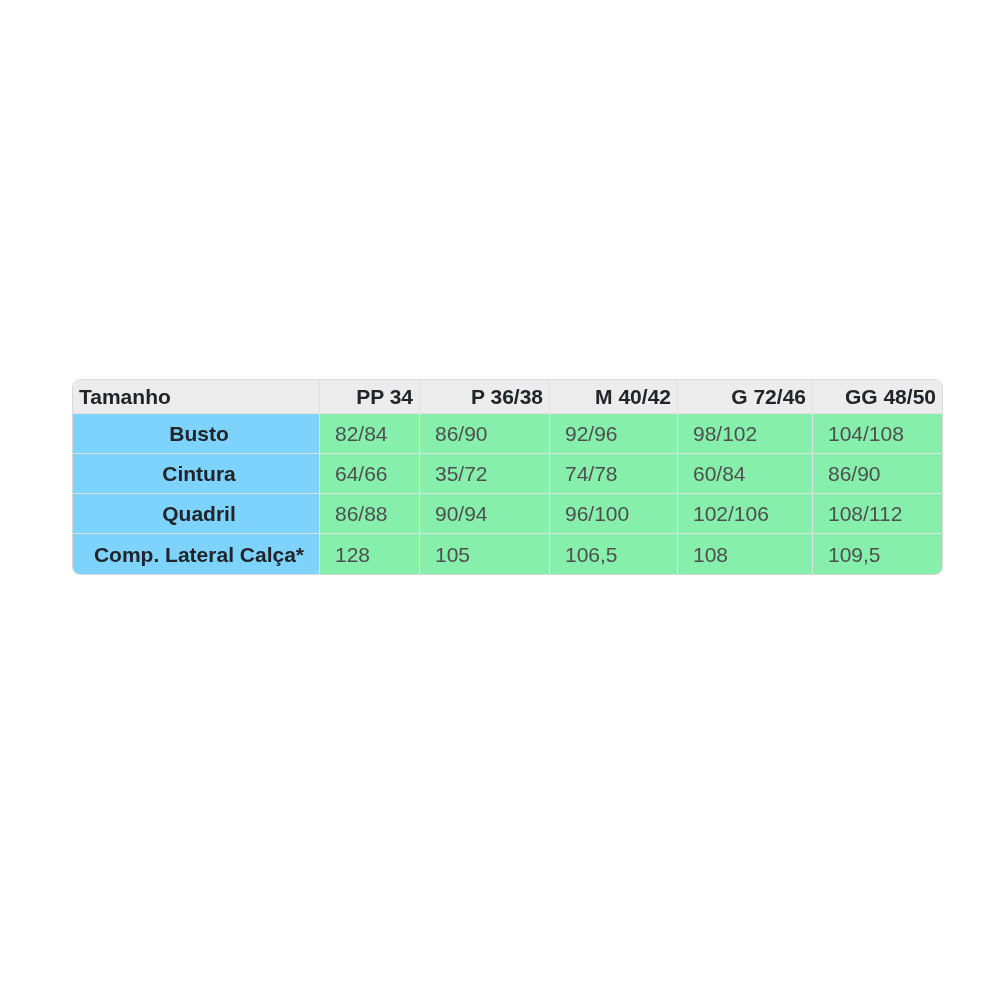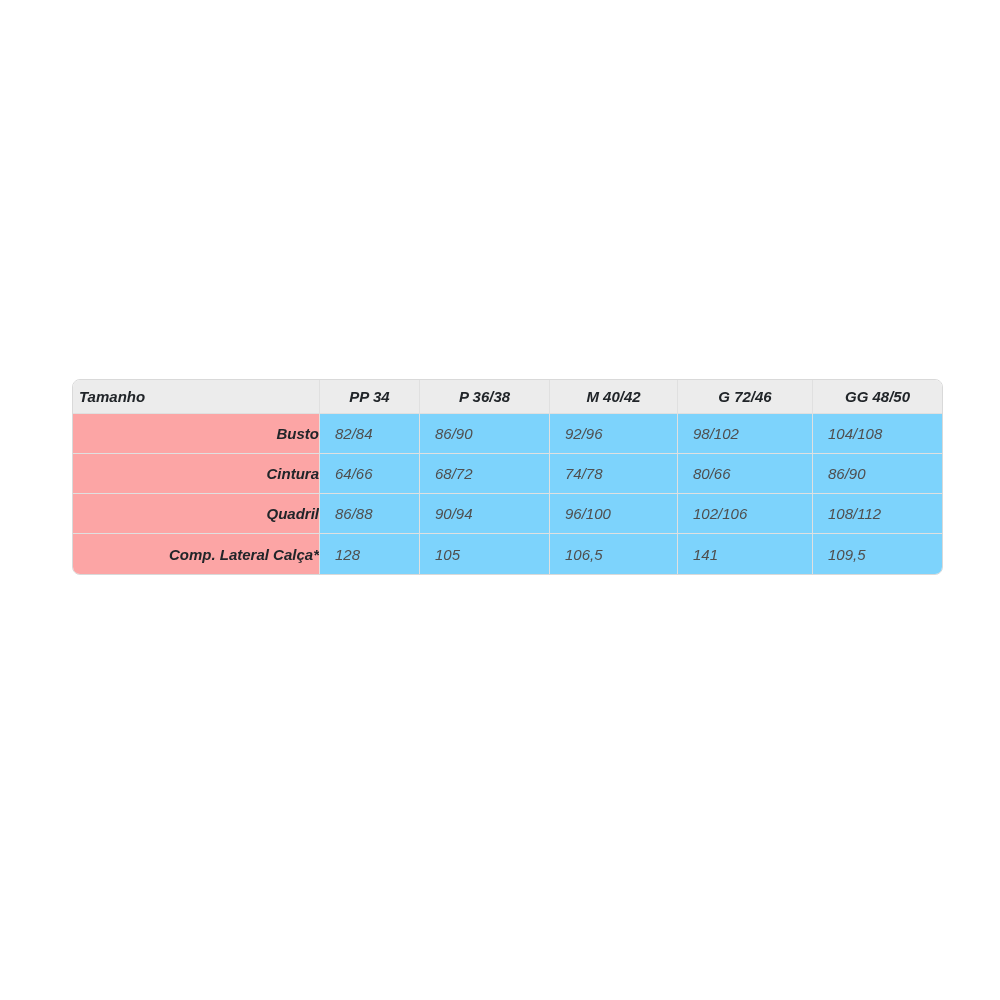--- a/index.html
+++ b/index.html
@@ -31,64 +31,63 @@
     table-layout: fixed;
   }
   table.size-chart col.c0 { width: 247px; }
   table.size-chart col.c1 { width: 100px; }
   table.size-chart col.c2 { width: 130px; }
   table.size-chart col.c3 { width: 128px; }
   table.size-chart col.c4 { width: 135px; }
   table.size-chart col.c5 { width: 129px; }
 
   table.size-chart th, table.size-chart td {
-    font-size: 15px;
+    font-size: 21px;
     line-height: 1;
     vertical-align: middle;
     border-right: 1px solid var(--grid-color, #e0e0e0);
     border-bottom: 1px solid var(--grid-color, #e0e0e0);
     white-space: nowrap;
     overflow: hidden;
-    font-style: italic;
   }
   table.size-chart th:last-child,
   table.size-chart td:last-child { border-right: none; }
   table.size-chart tbody tr:last-child td,
   table.size-chart tbody tr:last-child th { border-bottom: none; }
 
   
   table.size-chart thead th {
     height: 34px;
     background: var(--header-bg, #ececec);
     color: var(--label-color, #212529);
     font-weight: 700;
-    text-align: center;
+    text-align: right;
     padding: 0 6px;
   }
   table.size-chart thead th.label-col {
     text-align: left;
     padding-left: 6px;
   }
 
   
   table.size-chart tbody th.row-label {
     height: 40px;
-    text-align: right;
+    text-align: center;
     padding-left: 6px;
     font-weight: 700;
     color: var(--label-color, #212529);
-    background: #fca5a5;
+    background: #7dd3fc;
   }
   table.size-chart tbody td.value-cell {
     height: 40px;
     text-align: left;
     padding-left: 15px;
     font-weight: 400;
     color: var(--value-color, #4f4f4f);
-    background: #7dd3fc;
+    background: #86efac;
   }
 </style>
 </head>
 <body>
 
 <div class="page">
   <div class="size-table-wrap">
     <table class="size-chart">
       <colgroup>
         <col class="c0">
@@ -113,37 +112,37 @@
             <th class="row-label">Busto</th>
             <td class="value-cell">82/84</td>
             <td class="value-cell">86/90</td>
             <td class="value-cell">92/96</td>
             <td class="value-cell">98/102</td>
             <td class="value-cell">104/108</td>
           </tr>
           <tr>
             <th class="row-label">Cintura</th>
             <td class="value-cell">64/66</td>
-            <td class="value-cell">68/72</td>
+            <td class="value-cell">35/72</td>
             <td class="value-cell">74/78</td>
-            <td class="value-cell">80/66</td>
+            <td class="value-cell">60/84</td>
             <td class="value-cell">86/90</td>
           </tr>
           <tr>
             <th class="row-label">Quadril</th>
             <td class="value-cell">86/88</td>
             <td class="value-cell">90/94</td>
             <td class="value-cell">96/100</td>
             <td class="value-cell">102/106</td>
             <td class="value-cell">108/112</td>
           </tr>
           <tr>
             <th class="row-label">Comp. Lateral Calça*</th>
             <td class="value-cell">128</td>
             <td class="value-cell">105</td>
             <td class="value-cell">106,5</td>
-            <td class="value-cell">141</td>
+            <td class="value-cell">108</td>
             <td class="value-cell">109,5</td>
           </tr>
         </tbody>
     </table>
   </div>
 </div>
 
 </body></html>

